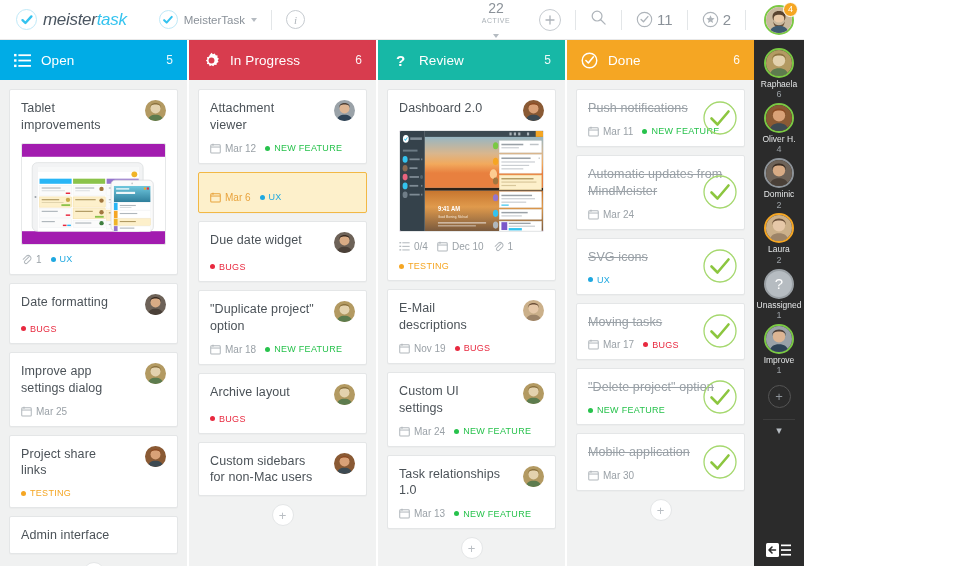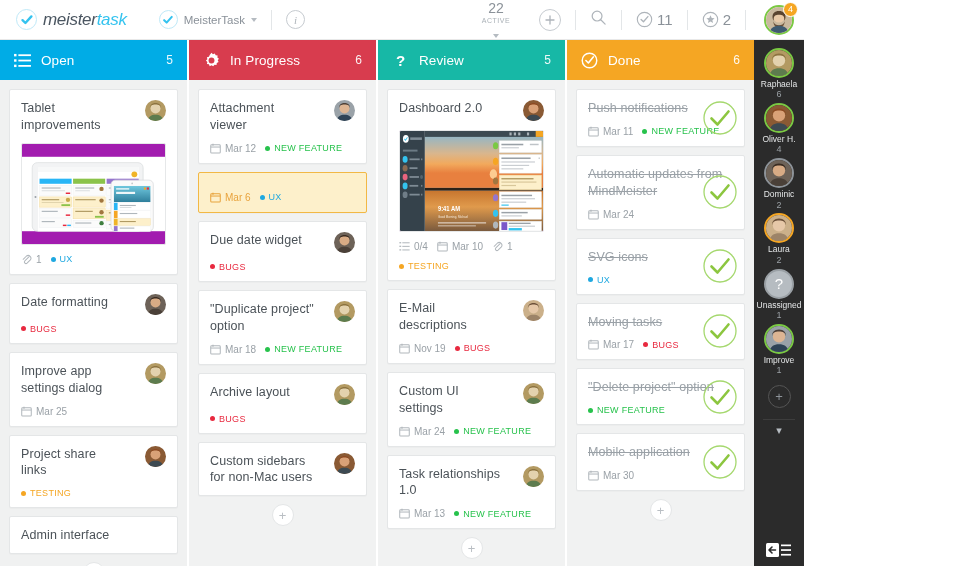--- a/index.html
+++ b/index.html
@@ -685,21 +685,21 @@
                     <rect x="3.6" y="9.2" width="8" height="1.1" fill="#b1b7bc"></rect>
                   </svg>
                   <span>0/4</span>
                 </span>
                 <span class="meta-item">
                   <svg width="11" height="11" viewBox="0 0 12 12">
                     <rect x="0.8" y="2" width="10.4" height="9" rx="1" stroke="#b1b7bc" stroke-width="1.1" fill="none"></rect>
                     <path d="M0.8 4.4 H11.2" stroke="#b1b7bc" stroke-width="1.1"></path>
                     <rect x="2.6" y="0.8" width="1.3" height="2.2" fill="#b1b7bc"></rect>
                   </svg>
-                  <span>Mar 10</span>
+                  <span>Dec 10</span>
                 </span>
                 <span class="meta-item">
                   <svg width="11" height="11" viewBox="0 0 12 12">
                     <path d="M8.6 3.2 L4.2 7.6 a1.7 1.7 0 0 0 2.4 2.4 L10.2 6.4 a3 3 0 0 0 -4.2 -4.2 L2.4 5.8" stroke="#b1b7bc" stroke-width="1.1" fill="none" stroke-linecap="round"></path>
                   </svg>
                   <span>1</span>
                 </span>
                 <span class="tag">
                   <span class="dot" style="background:#f5a623"></span>
                   <span style="color:#f5a623">TESTING</span>

